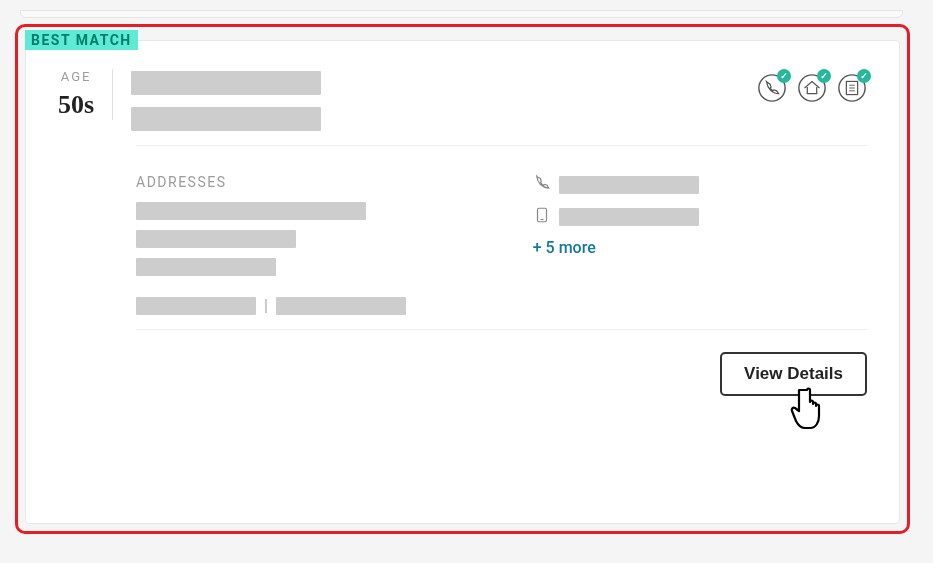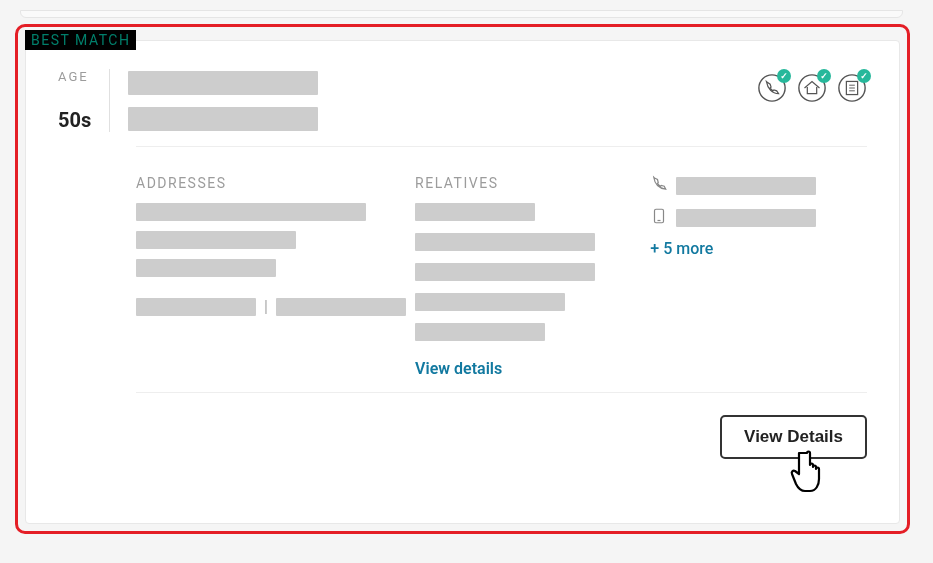--- a/index.html
+++ b/index.html
@@ -29,23 +29,23 @@
       inset: 0;
       border: 3px solid #e41e26;
       border-radius: 10px;
       pointer-events: none;
       z-index: 5;
     }
     .best-match-badge {
       position: absolute;
       top: 6px;
       left: 10px;
-      background: #000000;
+      background: #5eead4;
       color: #007f6b;
-      font-weight: 400;
+      font-weight: 700;
       font-size: 14px;
       letter-spacing: 1.5px;
       padding: 2px 6px;
       z-index: 3;
     }
     .card {
       position: absolute;
       top: 16px;
       left: 10px;
       right: 10px;
@@ -64,26 +64,28 @@
       text-align: left;
       padding-right: 18px;
       margin-right: 18px;
       border-right: 1px solid #e0e0e0;
     }
     .age-label {
       color: #9c9c9c;
       font-size: 13px;
       letter-spacing: 2px;
       text-transform: uppercase;
-      margin-bottom: 24px;
+      margin-bottom: 6px;
+      text-align: center;
     }
     .age-value {
       color: #222;
-      font-size: 20px;
+      font-size: 26px;
       font-weight: 700;
+      font-family: Liberation Serif, serif;
     }
     .name-block {
       flex: 1;
       padding-top: 2px;
     }
     .placeholder {
       background: #cdcdcd;
       border-radius: 1px;
       display: block;
     }
@@ -266,29 +268,20 @@
         <span class="placeholder p3"></span>
         <div class="plus-section">
           <div class="plus-row">
             <span class="placeholder p4"></span>
             <span class="sep">|</span>
             <span class="placeholder p5"></span>
           </div>
         </div>
       </div>
 
-      <div class="col col-rel">
-        <div class="col-head">RELATIVES</div>
-        <span class="placeholder p1"></span>
-        <span class="placeholder p2"></span>
-        <span class="placeholder p3"></span>
-        <span class="placeholder p4"></span>
-        <span class="placeholder p5"></span>
-        <span class="link">View details</span>
-      </div>
 
       <div class="col col-phone">
         <div class="phone-row">
           <span class="mini-icon">
             <svg viewBox="0 0 24 24" width="18" height="18">
                 <path d="M5 3c0 0 1 7 5 11s11 5 11 5l-2-4-4-1-1 1c-2-1-3-2-4-4l1-1-1-4-4-2z" fill="none" stroke="#888" stroke-width="1.6"></path>
               </svg>
           </span>
           <span class="placeholder"></span>
         </div>

